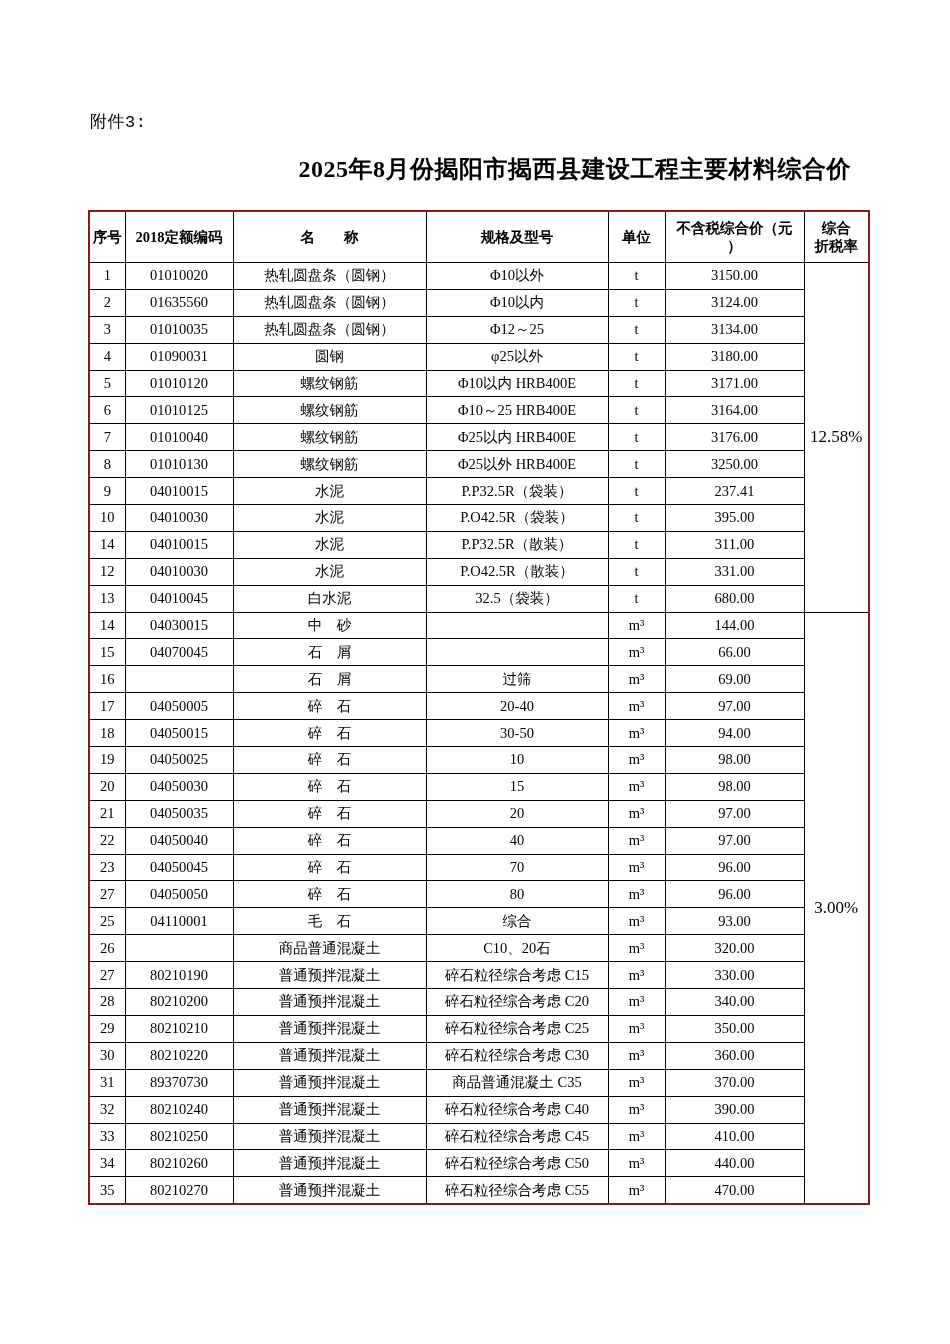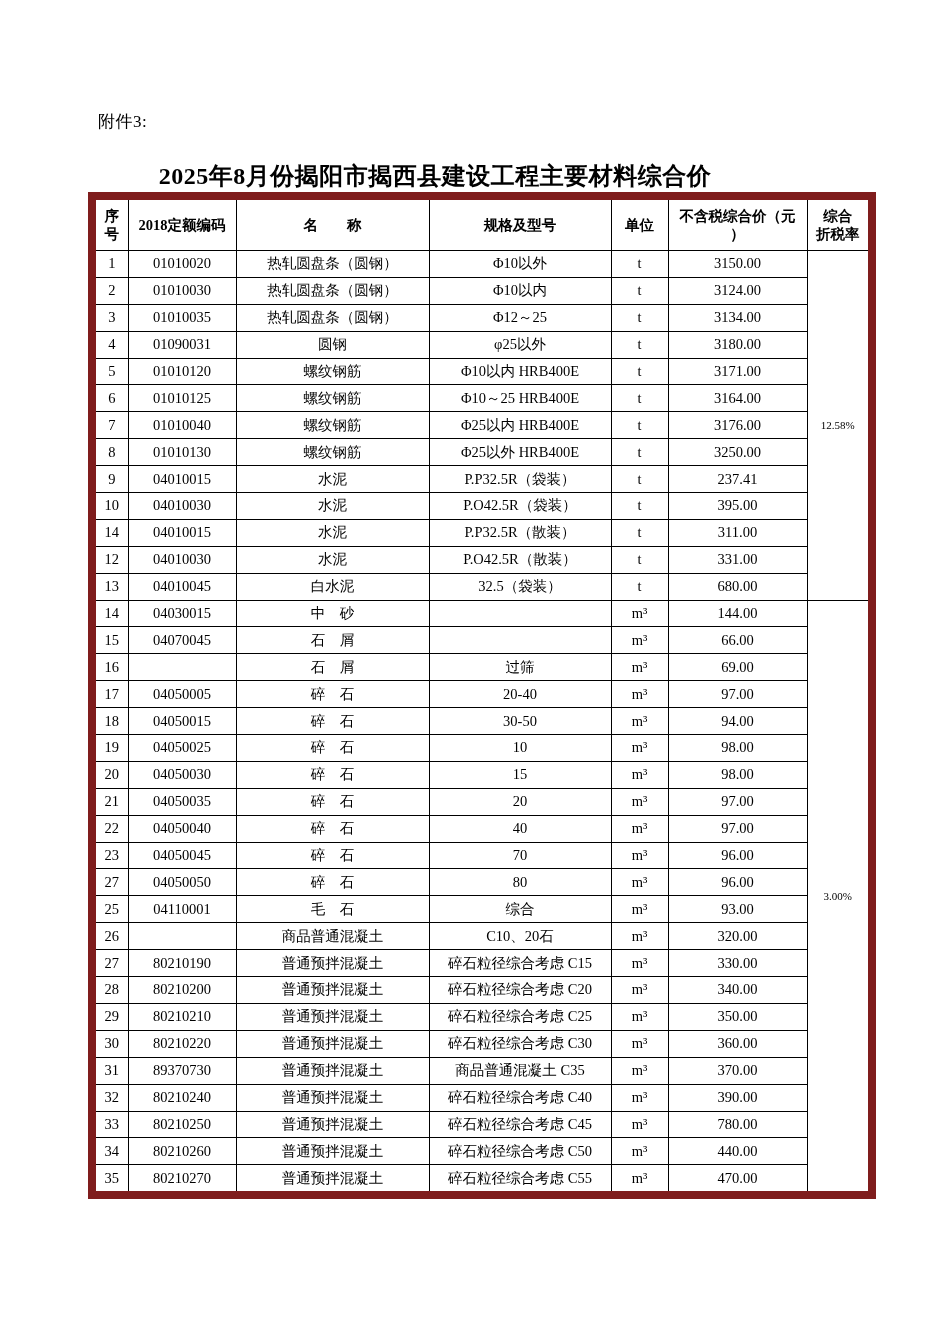--- a/index.html
+++ b/index.html
@@ -10,44 +10,45 @@
   body {
     width: 950px;
     height: 1344px;
     color: #000000;
     font-family: "Liberation Serif", "DejaVu Serif", serif;
     position: relative;
     overflow: hidden;
   }
   .attachment-label {
     position: absolute;
-    left: 98px;
+    left: 90px;
     top: 110px;
     font-size: 17px;
     letter-spacing: 0.5px;
+    font-family: Liberation Mono, monospace;
   }
   .doc-title {
     position: absolute;
     left: 0;
     top: 148px;
     width: 846px;
-    text-align: center;
+    text-align: right;
     font-size: 24px;
     font-weight: bold;
-    margin: 12px;
+    margin: 5px;
     letter-spacing: 0.5px;
   }
   table.price-table {
     position: absolute;
     left: 88px;
-    top: 192px;
+    top: 210px;
     border-collapse: collapse;
     table-layout: fixed;
     width: 780px;
-    border: 8px solid #7f1d1d;
+    border: 2px solid #7f1d1d;
   }
   .price-table th, .price-table td {
     border: 1px solid #000000;
     text-align: center;
     vertical-align: middle;
     padding: 0 2px;
     overflow: hidden;
   }
   .price-table th {
     font-size: 14.5px;
@@ -55,21 +56,21 @@
     height: 50px;
     white-space: pre-line;
     line-height: 1.25;
   }
   .price-table td {
     font-size: 14.5px;
     height: 25.9px;
     white-space: nowrap;
   }
   .price-table td.tax {
-    font-size: 11px;
+    font-size: 17px;
     white-space: normal;
   }
 </style>
 </head>
 <body>
 
 <div class="attachment-label">附件3:</div>
 
 <h1 class="doc-title">2025年8月份揭阳市揭西县建设工程主要材料综合价</h1>
 
@@ -101,21 +102,21 @@
         <td>1</td>
         <td>01010020</td>
         <td>热轧圆盘条（圆钢）</td>
         <td>Φ10以外</td>
         <td>t</td>
         <td>3150.00</td>
         <td rowspan="13" class="tax">12.58%</td>
       </tr>
       <tr>
         <td>2</td>
-        <td>01010030</td>
+        <td>01635560</td>
         <td>热轧圆盘条（圆钢）</td>
         <td>Φ10以内</td>
         <td>t</td>
         <td>3124.00</td>
       </tr>
       <tr>
         <td>3</td>
         <td>01010035</td>
         <td>热轧圆盘条（圆钢）</td>
         <td>Φ12～25</td>
@@ -354,21 +355,21 @@
         <td>碎石粒径综合考虑 C40</td>
         <td>m³</td>
         <td>390.00</td>
       </tr>
       <tr>
         <td>33</td>
         <td>80210250</td>
         <td>普通预拌混凝土</td>
         <td>碎石粒径综合考虑 C45</td>
         <td>m³</td>
-        <td>780.00</td>
+        <td>410.00</td>
       </tr>
       <tr>
         <td>34</td>
         <td>80210260</td>
         <td>普通预拌混凝土</td>
         <td>碎石粒径综合考虑 C50</td>
         <td>m³</td>
         <td>440.00</td>
       </tr>
       <tr>

